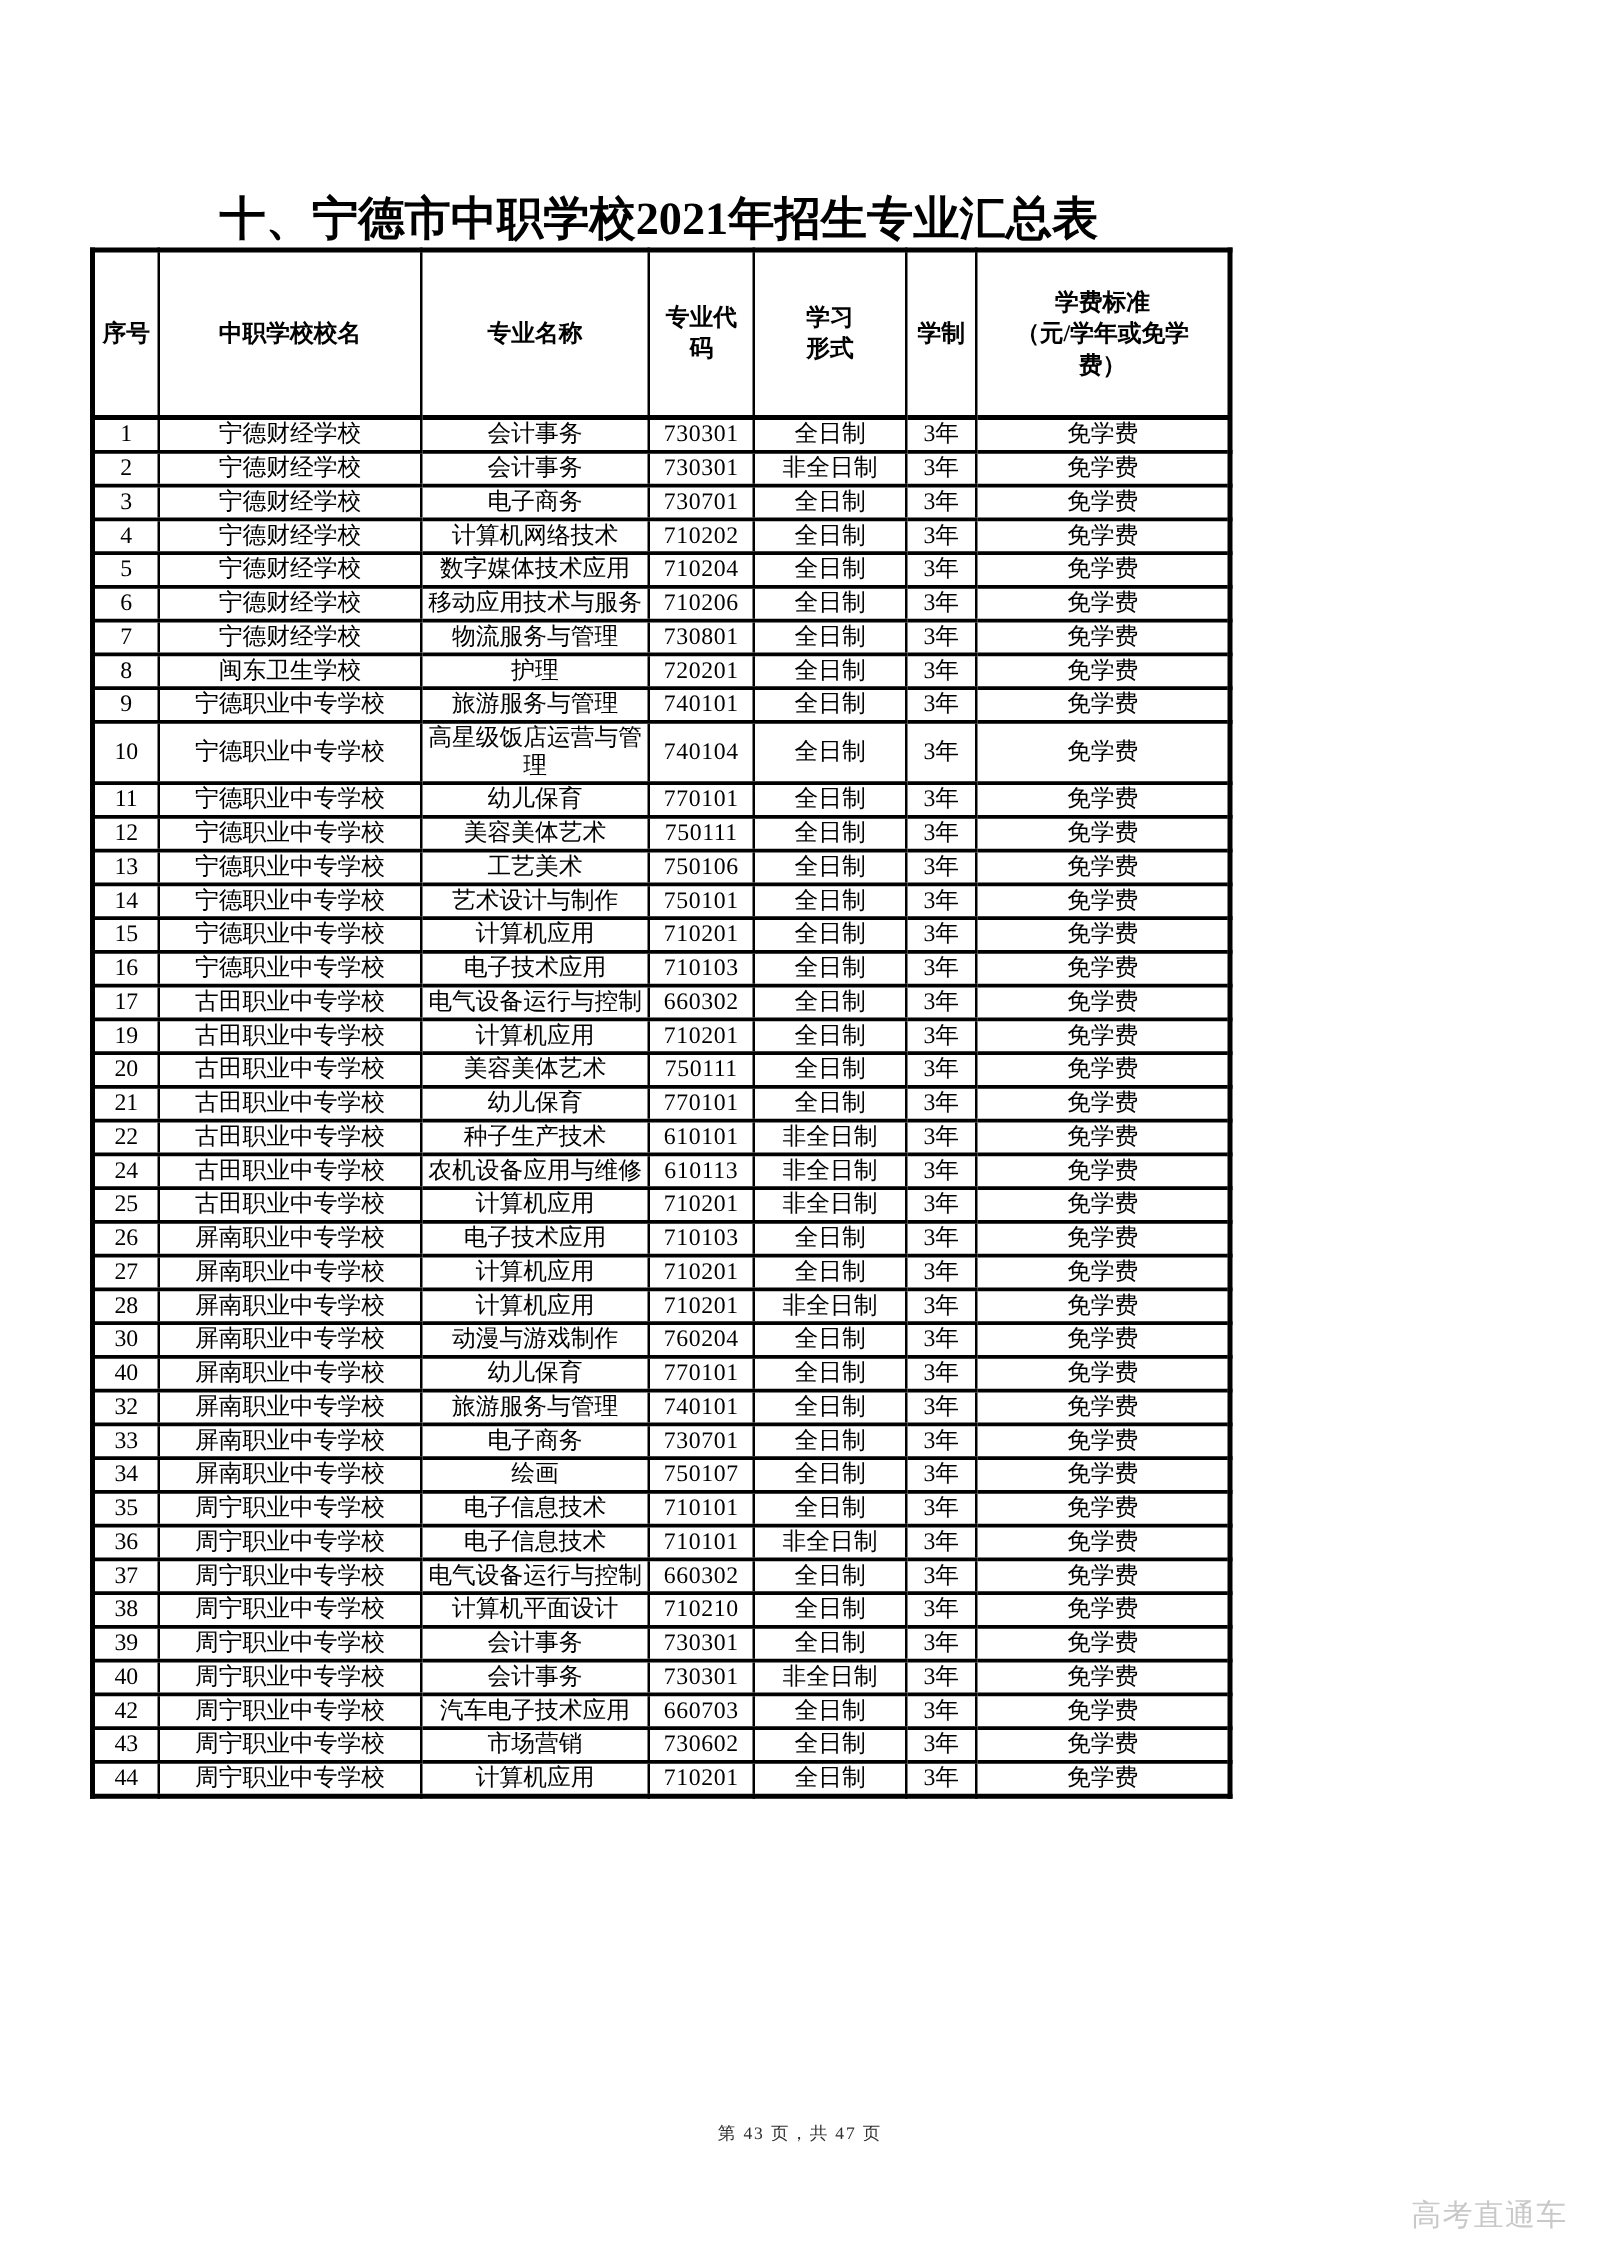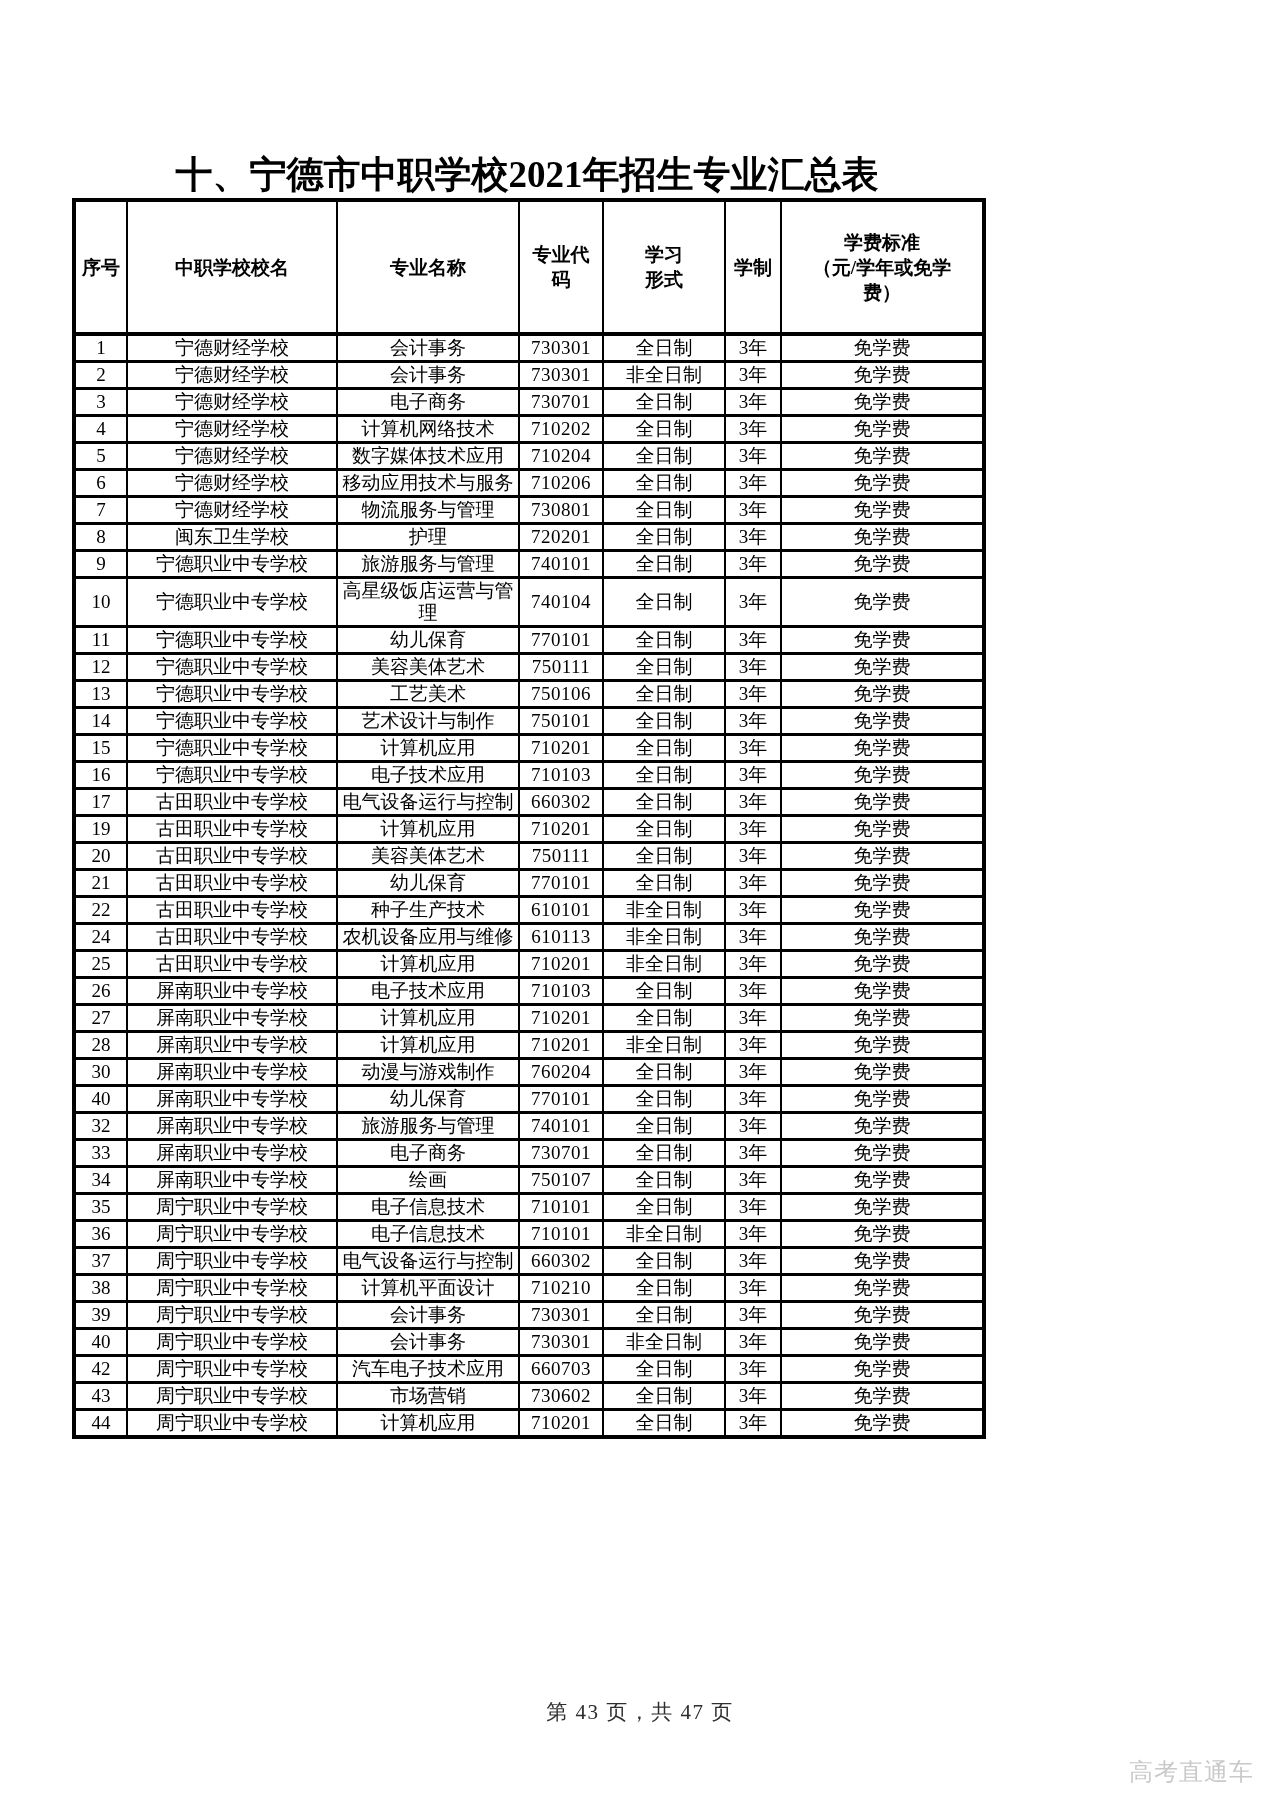--- a/index.html
+++ b/index.html
@@ -59,21 +59,21 @@
   }
   td.c-seq { font-size: 17px; }
   td.c-code { font-size: 18px; letter-spacing: 0.5px; }
   td.c-duration { font-size: 18px; margin-top: 31px; }
   .page-footer {
     position: absolute;
     left: 0;
     top: 1698px;
     width: 1280px;
     text-align: center;
-    font-size: 21px;
+    font-size: 14px;
     letter-spacing: 1.5px;
     color: #2e2e2e;
   }
   .watermark {
     position: absolute;
     top: 1756px;
     right: 26px;
     font-size: 24px;
     color: #c9c9c9;
     font-family: Liberation Sans, sans-serif;

